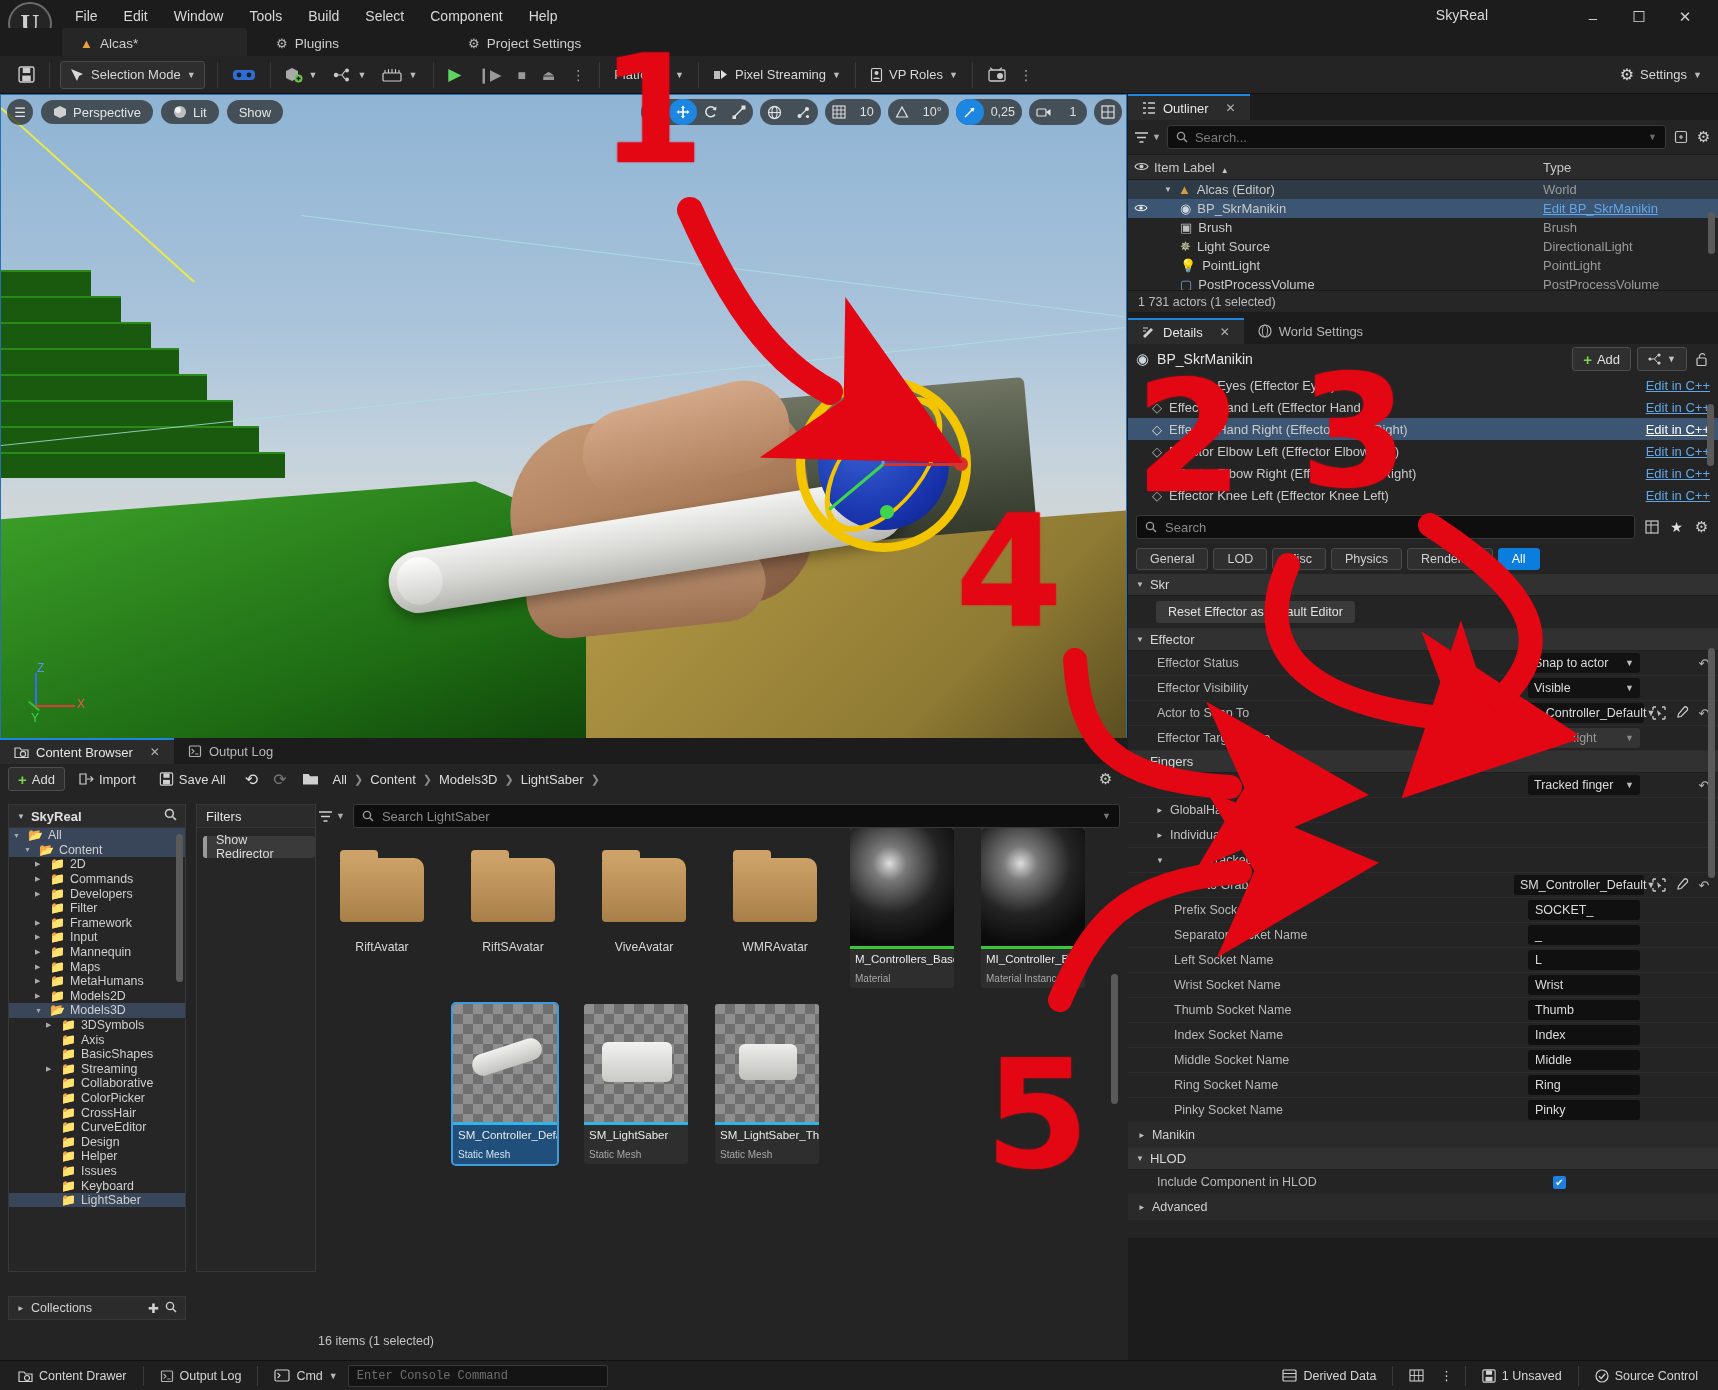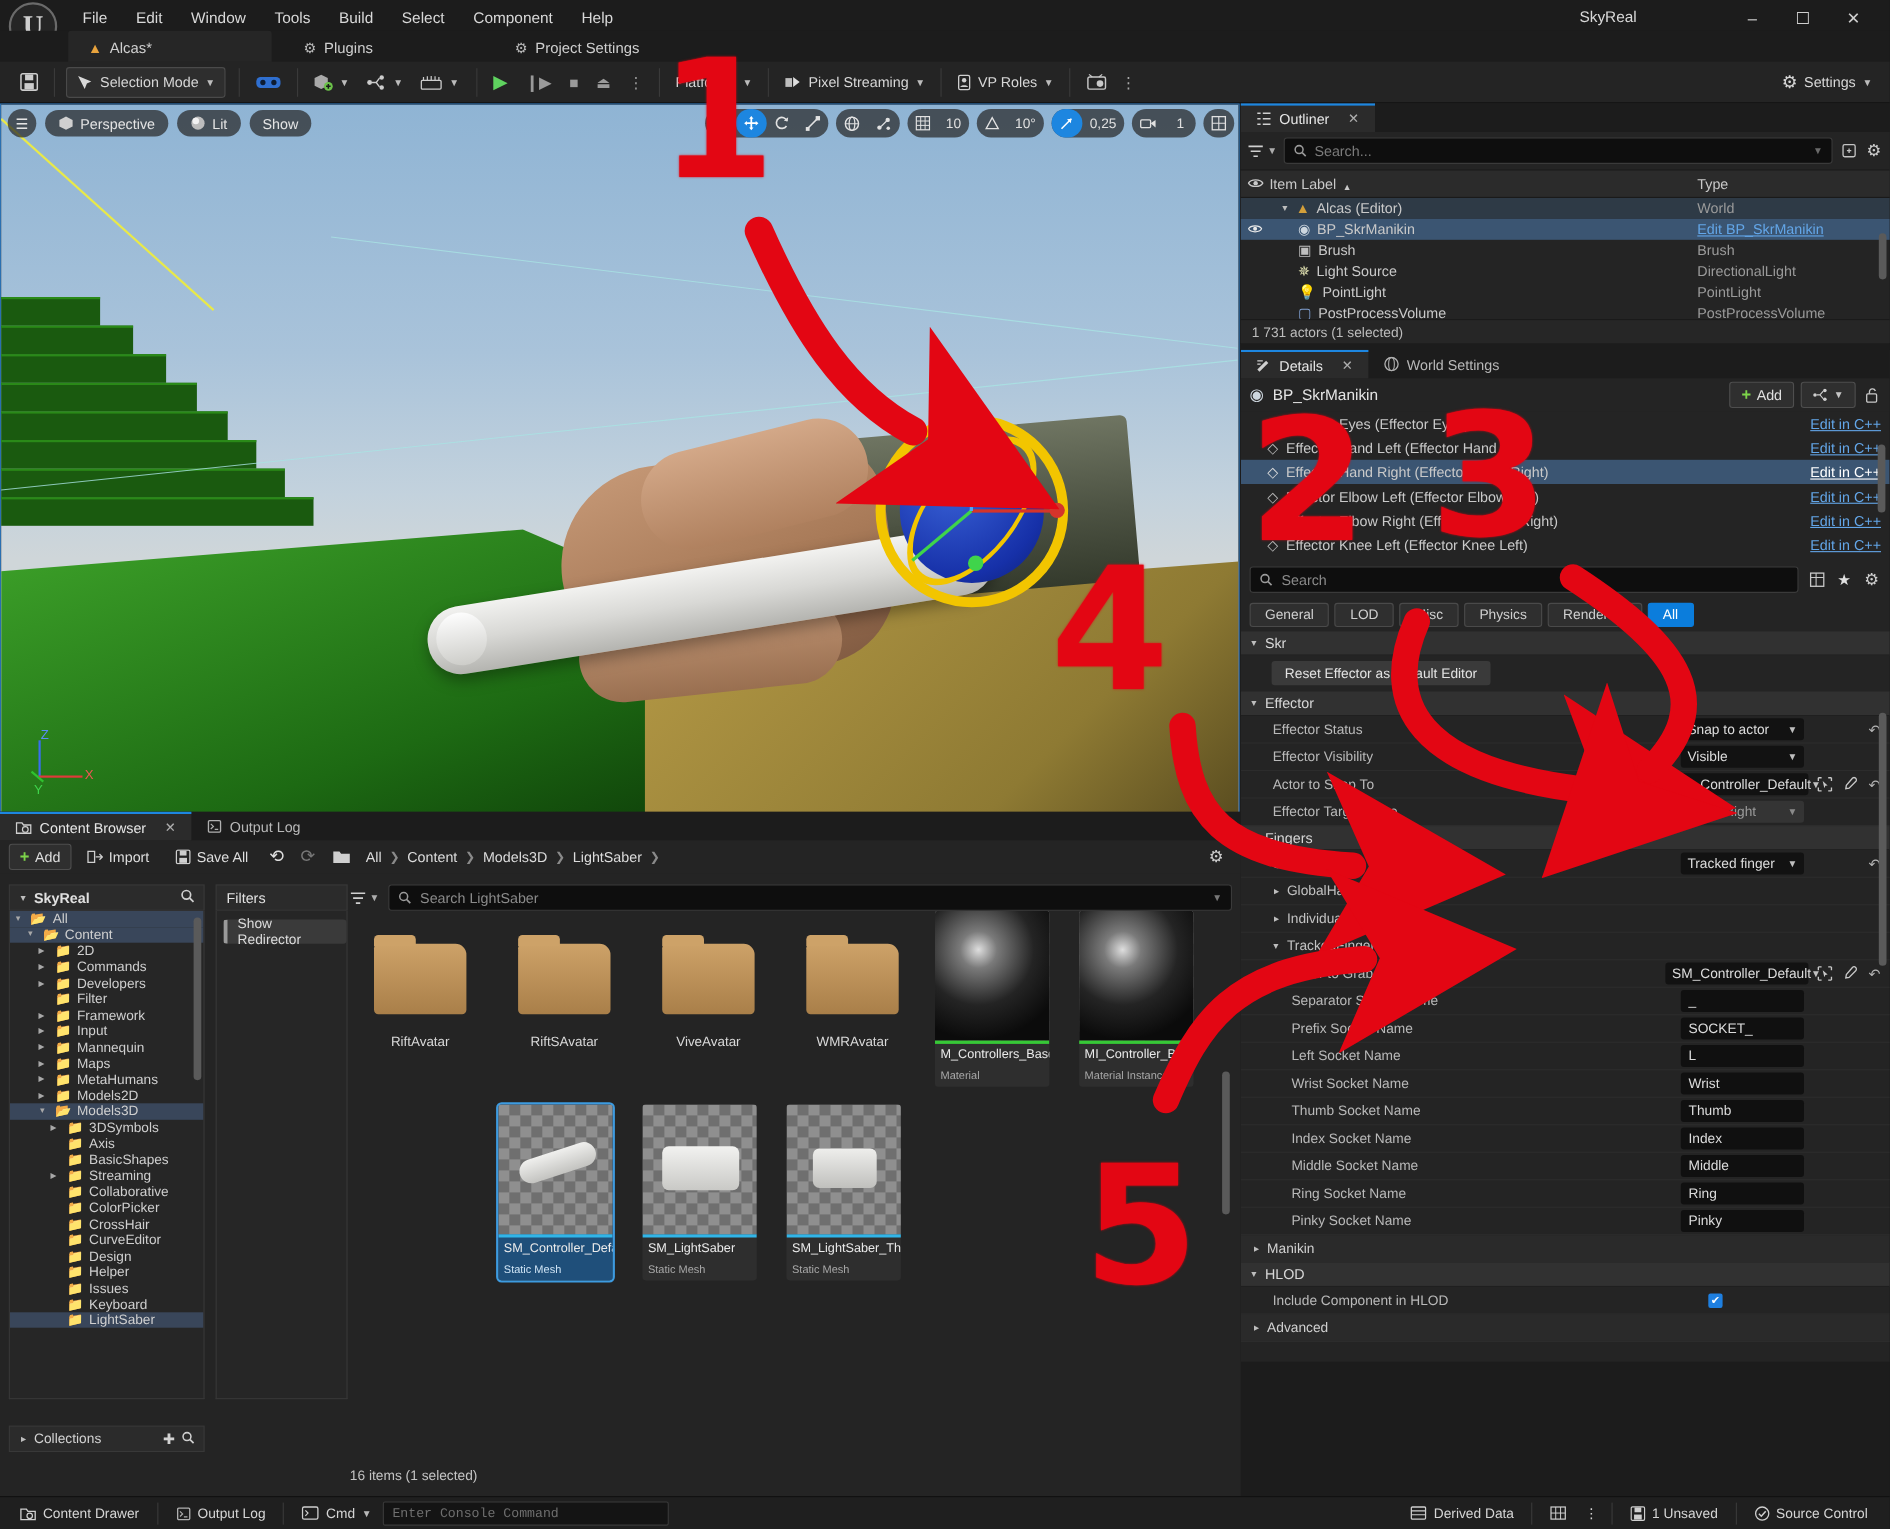--- a/index.html
+++ b/index.html
@@ -829,21 +829,21 @@
     <div class="prow" style="padding-left:28px;">
       <span class="tri" style="transform:rotate(-90deg); margin-right:6px;">▼</span>
       <span style="color:#c2c2c2;">GlobalHand</span>
     </div>
     <div class="prow" style="padding-left:28px;">
       <span class="tri" style="transform:rotate(-90deg); margin-right:6px;">▼</span>
       <span style="color:#c2c2c2;">IndividualFingers</span>
     </div>
     <div class="prow" style="padding-left:28px;">
       <span class="tri" style="margin-right:6px;">▼</span>
-      <span style="color:#c2c2c2;">TrackedFingers</span>
+      <span style="color:#c2c2c2;margin-left:38px;">TrackedFingers</span>
     </div>
 
     <div class="prow">
       <div class="plabel" style="padding-left:46px;">Actor to Grab</div>
       <div class="pval">
         <div class="combo" style="width:130px;">
           <span>SM_Controller_Default</span>
           <span class="chev">▼</span>
         </div>
         <div class="miniico">
@@ -854,31 +854,31 @@
         </div>
         <div class="miniico">
           <svg width="14" height="14" viewBox="0 0 14 14">
               <path d="M9 1.5a2 2 0 0 1 3 3L6 10.5 3 11l.5-3Z" fill="none" stroke="#c8c8c8" stroke-width="1.2"></path>
             </svg>
         </div>
         <div class="resetico">↶</div>
       </div>
     </div>
     <div class="prow">
-      <div class="plabel" style="padding-left:46px;">Separator Socket Name</div>
-      <div class="pval">
-          <div class="txtfield">_</div>
+      <div class="plabel" style="padding-left:46px;">Prefix Socket Name</div>
+      <div class="pval">
+          <div class="txtfield">SOCKET_</div>
           <div style="width:44px;"></div>
           <div class="resetico"></div>
         </div>
     </div>
     <div class="prow">
-      <div class="plabel" style="padding-left:46px;">Prefix Socket Name</div>
-      <div class="pval">
-          <div class="txtfield">SOCKET_</div>
+      <div class="plabel" style="padding-left:46px;">Separator Socket Name</div>
+      <div class="pval">
+          <div class="txtfield">_</div>
           <div style="width:44px;"></div>
           <div class="resetico"></div>
         </div>
     </div>
     <div class="prow">
       <div class="plabel" style="padding-left:46px;">Left Socket Name</div>
       <div class="pval">
           <div class="txtfield">L</div>
           <div style="width:44px;"></div>
           <div class="resetico"></div>

